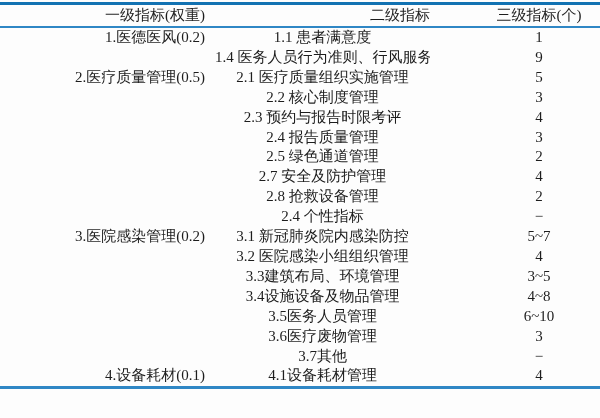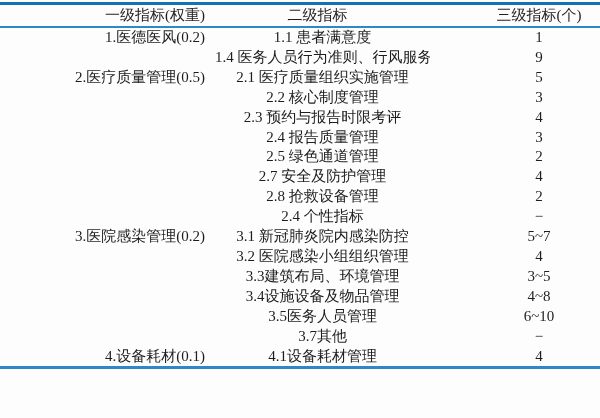--- a/index.html
+++ b/index.html
@@ -28,21 +28,21 @@
     white-space: nowrap;
     overflow: hidden;
   }
   tbody td {
     height: 19.9px;
     line-height: 19.9px;
     white-space: nowrap;
     overflow: hidden;
   }
   .col1 { text-align: right; padding-left: 6px; }
-  th.col2 { text-align: center; }
+  th.col2 { text-align: right; }
   td.col2 { text-align: center; padding-left: 10px; }
   .col3 { text-align: center; padding-left: 48px; }
 </style>
 </head>
 <body>
 
 <div class="page">
   <table class="indicator-table">
     <colgroup>
       <col style="width:205px">
@@ -127,20 +127,25 @@
           <td class="col2">3.4设施设备及物品管理</td>
           <td class="col3">4~8</td>
         </tr>
         <tr>
           <td class="col1"></td>
           <td class="col2">3.5医务人员管理</td>
           <td class="col3">6~10</td>
         </tr>
         <tr>
           <td class="col1"></td>
+          <td class="col2">3.6医疗废物管理</td>
+          <td class="col3">3</td>
+        </tr>
+        <tr>
+          <td class="col1"></td>
           <td class="col2">3.7其他</td>
           <td class="col3">−</td>
         </tr>
         <tr>
           <td class="col1">4.设备耗材(0.1)</td>
           <td class="col2">4.1设备耗材管理</td>
           <td class="col3">4</td>
         </tr>
       </tbody>
   </table>

